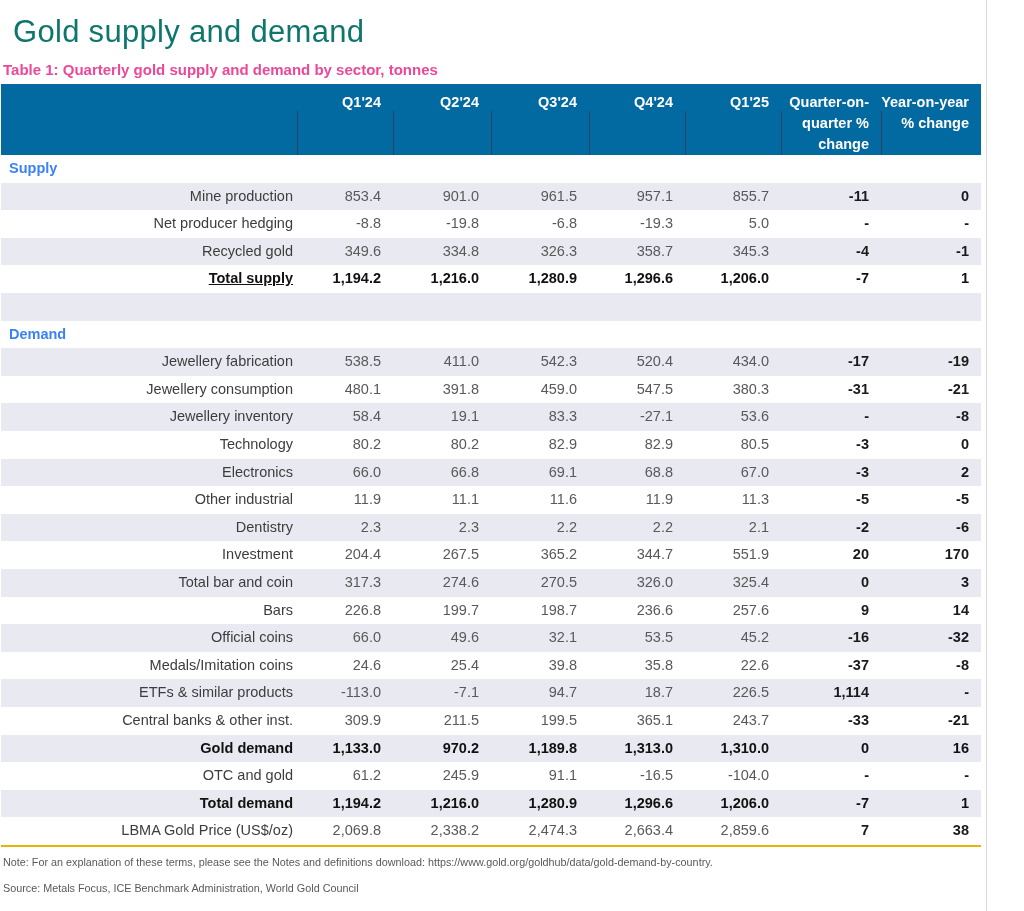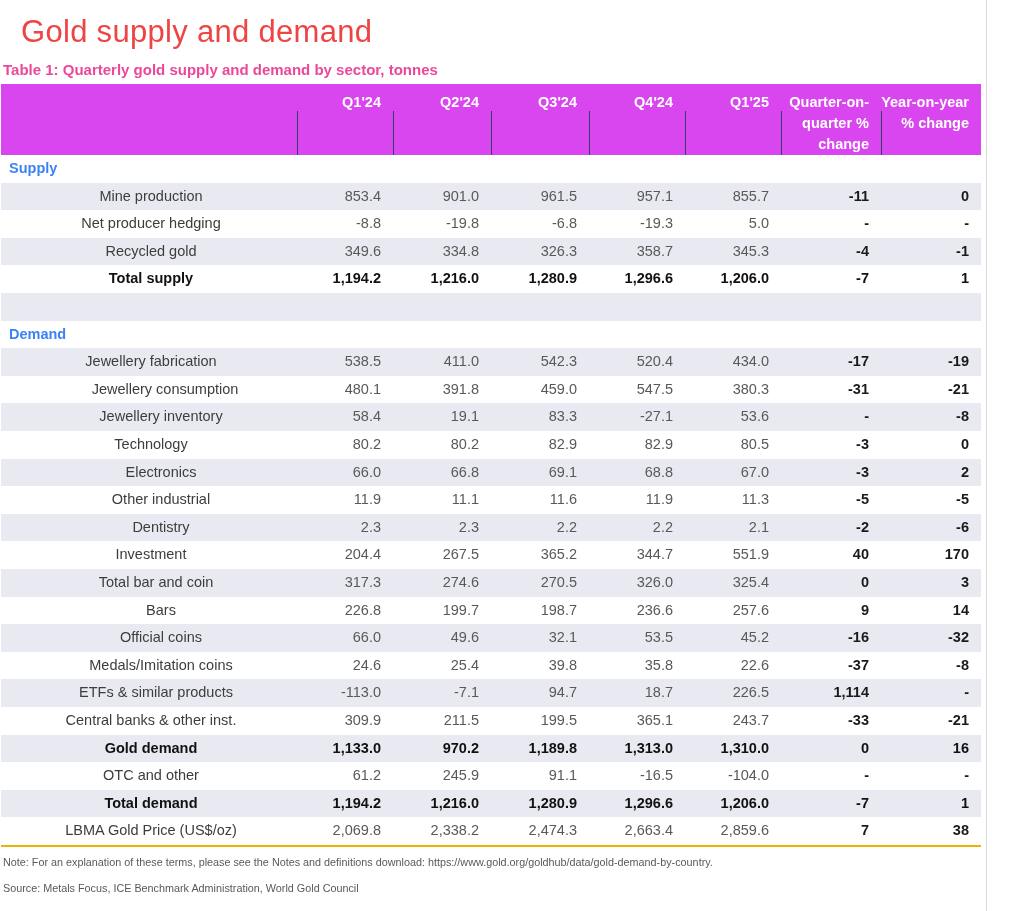--- a/index.html
+++ b/index.html
@@ -10,48 +10,48 @@
     font-family: "Liberation Sans", sans-serif;
     position: relative;
     overflow: hidden;
   }
   .page-edge {
     position: absolute; top: 0; bottom: 0; right: 37px;
     width: 1px; background: #d9d9d9;
   }
   .content { padding: 0 0 0 1px; }
   .page-title {
-    margin: 14px 0 0 20px;
+    margin: 14px 0 0 12px;
     font-size: 31px; font-weight: 400;
-    color: #ef4444; letter-spacing: 0.3px;
+    color: #0f766e; letter-spacing: 0.3px;
   }
   .table-caption {
     margin: 11px 0 6px 2px;
     font-size: 15px; font-weight: 700; color: #ec4899;
   }
   table {
     border-collapse: collapse; table-layout: fixed;
     width: 980px; font-size: 14.5px;
   }
   thead th {
-    background: #d946ef; color: #ffffff;
+    background: #0369a1; color: #ffffff;
     font-weight: 700; text-align: right; vertical-align: top;
     height: 68px; padding: 8px 12px 0 0; line-height: 1.45;
     position: relative;
   }
   thead th.val::before {
     content: ""; position: absolute; left: 0; bottom: 0;
     width: 1px; height: 44px; background: #2e4066;
   }
   tbody td {
     padding: 5px 12px 5px 0; text-align: right;
     color: #595959; line-height: 17.6px; white-space: nowrap;
   }
   tbody td.label {
-    text-align: center; color: #3d3d3d; padding-right: 4px;
+    text-align: right; color: #3d3d3d; padding-right: 4px;
   }
   tbody td.pct { color: #1a1a1a; font-weight: 700; }
   tbody tr.shaded td { background: #e9eaf1; }
   tbody tr.bold td { color: #111111; font-weight: 700; }
   tbody td.section {
     text-align: left; font-weight: 700; color: #3b82f6; padding-left: 8px;
   }
   tbody td.spacer-cell { height: 27.6px; padding: 0; }
   tbody tr:last-child td { border-bottom: 2px solid #eab308; }
   .note, .source {
@@ -119,21 +119,21 @@
           <td class="label" style="padding-left: 8px;">Recycled gold</td>
           <td class="num">349.6</td>
           <td class="num">334.8</td>
           <td class="num">326.3</td>
           <td class="num">358.7</td>
           <td class="num">345.3</td>
           <td class="pct">-4</td>
           <td class="pct">-1</td>
         </tr>
         <tr class="bold">
-          <td class="label" style="padding-left: 8px;">Total supply</td>
+          <td class="label" style="padding-left: 8px; text-decoration: underline;">Total supply</td>
           <td class="num">1,194.2</td>
           <td class="num">1,216.0</td>
           <td class="num">1,280.9</td>
           <td class="num">1,296.6</td>
           <td class="num">1,206.0</td>
           <td class="pct">-7</td>
           <td class="pct">1</td>
         </tr>
         <tr class="shaded">
           <td colspan="8" class="spacer-cell"></td>
@@ -211,21 +211,21 @@
           <td class="pct">-2</td>
           <td class="pct">-6</td>
         </tr>
         <tr>
           <td class="label" style="padding-left: 8px;">Investment</td>
           <td class="num">204.4</td>
           <td class="num">267.5</td>
           <td class="num">365.2</td>
           <td class="num">344.7</td>
           <td class="num">551.9</td>
-          <td class="pct">40</td>
+          <td class="pct">20</td>
           <td class="pct">170</td>
         </tr>
         <tr class="shaded">
           <td class="label" style="padding-left: 18px;">Total bar and coin</td>
           <td class="num">317.3</td>
           <td class="num">274.6</td>
           <td class="num">270.5</td>
           <td class="num">326.0</td>
           <td class="num">325.4</td>
           <td class="pct">0</td>
@@ -285,21 +285,21 @@
           <td class="label" style="padding-left: 8px;">Gold demand</td>
           <td class="num">1,133.0</td>
           <td class="num">970.2</td>
           <td class="num">1,189.8</td>
           <td class="num">1,313.0</td>
           <td class="num">1,310.0</td>
           <td class="pct">0</td>
           <td class="pct">16</td>
         </tr>
         <tr>
-          <td class="label" style="padding-left: 8px;">OTC and other</td>
+          <td class="label" style="padding-left: 8px;">OTC and gold</td>
           <td class="num">61.2</td>
           <td class="num">245.9</td>
           <td class="num">91.1</td>
           <td class="num">-16.5</td>
           <td class="num">-104.0</td>
           <td class="pct">-</td>
           <td class="pct">-</td>
         </tr>
         <tr class="shaded bold">
           <td class="label" style="padding-left: 8px;">Total demand</td>

